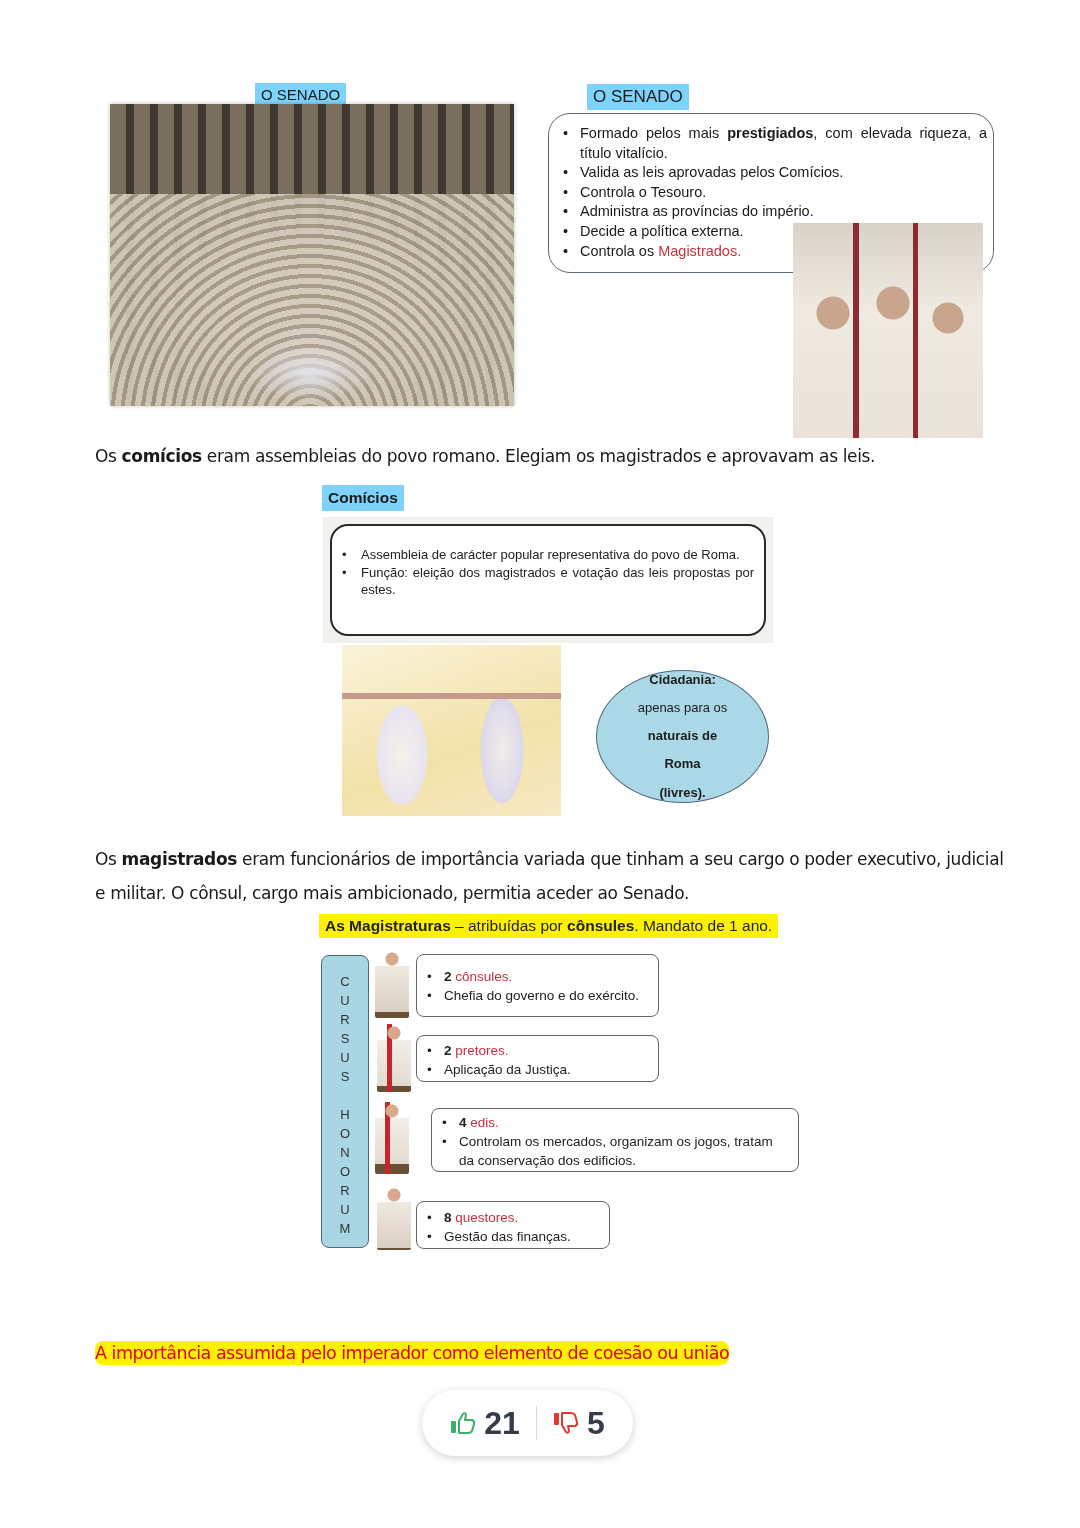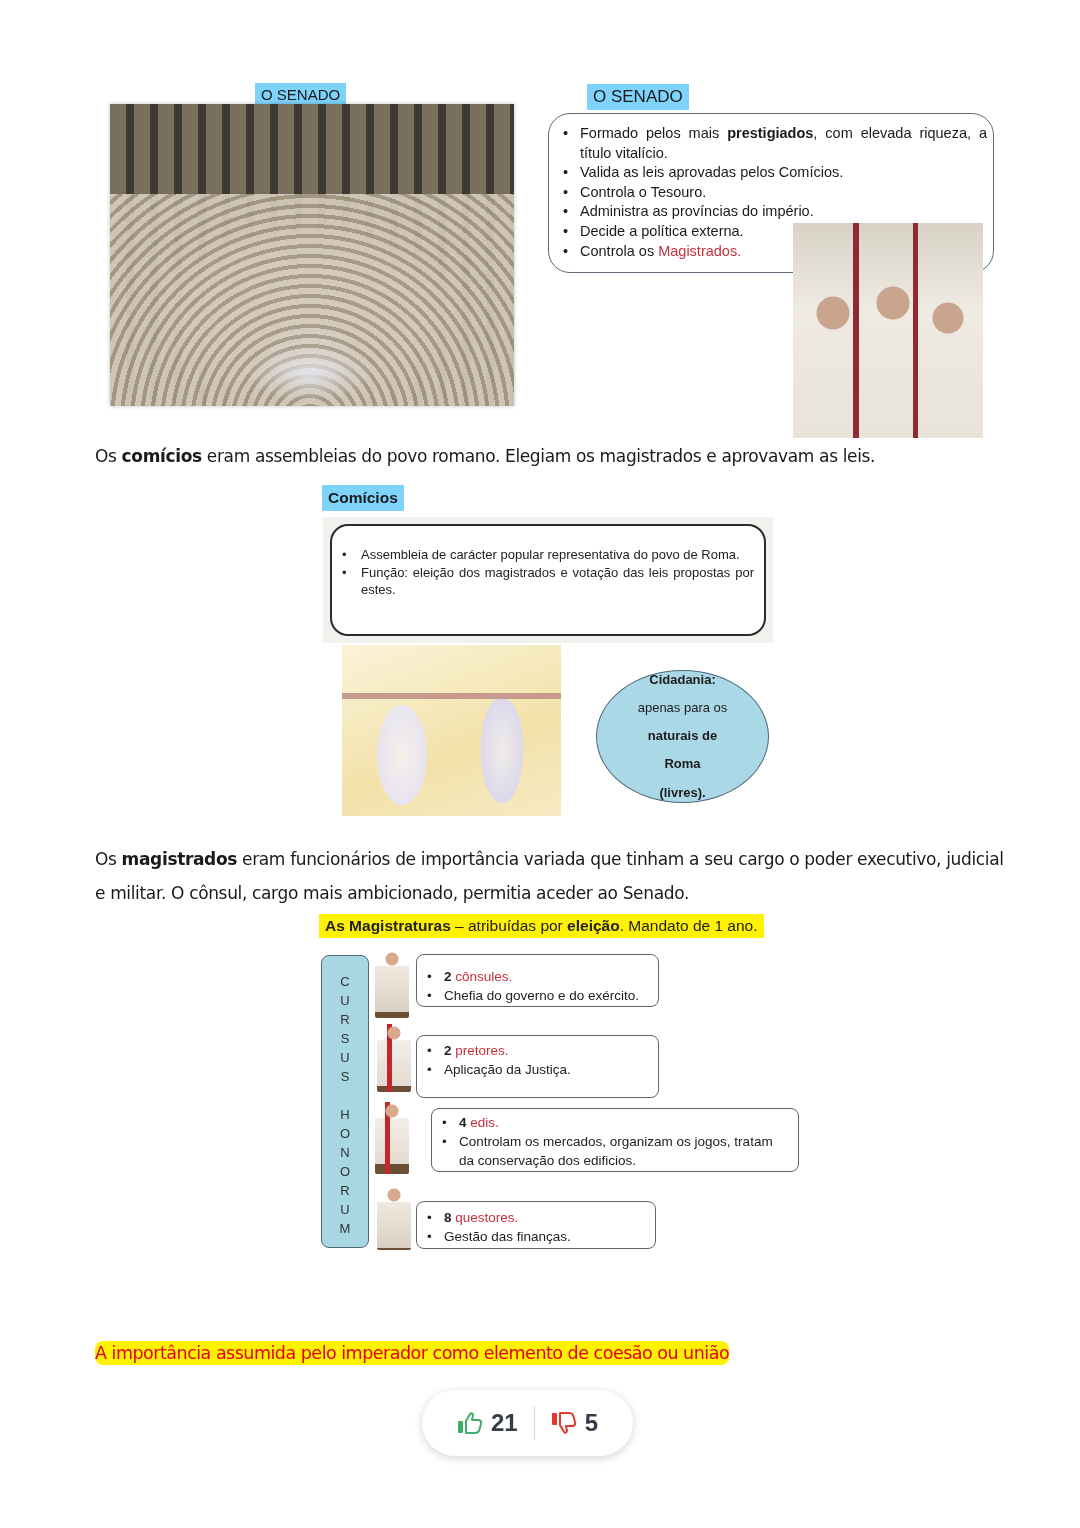--- a/index.html
+++ b/index.html
@@ -99,21 +99,21 @@
   .mag-box li::before { content: "•"; position: absolute; left: 0; }
 
   
   #imperador-heading { left: 95px; top: 1341px; font-size: 17.5px; line-height: 24px; background: #fff200; color: #e2001a; letter-spacing: -0.5px; font-family: "DejaVu Sans", sans-serif; border-radius: 8px; }
 
   
   #vote-pill {
     left: 422px; top: 1390px; width: 211px; height: 66px; border-radius: 33px;
     background: #fff; box-shadow: 0 2px 8px rgba(0,0,0,0.18);
     display: flex; align-items: center; justify-content: center; gap: 0;
-    font-family: "Liberation Sans", sans-serif; font-weight: bold; font-size: 24px; color: #353c48;
+    font-family: "Liberation Sans", sans-serif; font-weight: bold; font-size: 32px; color: #353c48;
   }
   .vote-item { display: flex; align-items: center; gap: 8px; padding: 0 16px; cursor: pointer; }
   .vote-divider { width: 1px; height: 34px; background: #d6d6d6; }
 </style>
 </head>
 <body>
 
 <div class="abs hl" style="left:255px; top:83px; font-size:15px; line-height:22px;">O SENADO</div>
 <div class="abs photo" id="senate-photo">
     <div class="crowd"></div>
@@ -150,21 +150,21 @@
   <b>Roma</b>
   <b>(livres).</b>
 </div>
 
 <div class="abs para" style="left:95px; top:842px; width:930px; line-height:34px;">
   <span>Os </span><b>magistrados</b><span> eram funcionários de importância variada que tinham a seu cargo o poder executivo, judicial</span><br>
   <span>e militar. O cônsul, cargo mais ambicionado, permitia aceder ao Senado.</span>
 </div>
 
 <div class="abs" id="mag-title">
-  <b>As Magistraturas</b><span> – atribuídas por </span><b>eleição</b><span>. Mandato de 1 ano.</span>
+  <b>As Magistraturas</b><span> – atribuídas por </span><b>cônsules</b><span>. Mandato de 1 ano.</span>
 </div>
 
 <div class="abs" id="cursus-col">
   <span>C</span>
   <span>U</span>
   <span>R</span>
   <span>S</span>
   <span>U</span>
   <span>S</span>
   <span style="height:19px;"></span>
@@ -175,39 +175,39 @@
   <span>R</span>
   <span>U</span>
   <span>M</span>
 </div>
 
 <div class="abs figure fig-white" style="left:375px; top:950px;"></div>
 <div class="abs figure fig-red" style="left:377px; top:1024px;"></div>
 <div class="abs figure fig-red" style="left:375px; top:1102px; height:72px;"></div>
 <div class="abs figure fig-white" style="left:377px; top:1186px; height:64px;"></div>
 
-<div class="abs mag-box" style="left:416px; top:954px; width:243px; height:53px; padding:12px 10px 0 10px;">
+<div class="abs mag-box" style="left:416px; top:954px; width:243px; height:63px; padding:12px 10px 0 10px;">
   <ul>
     <li><b>2</b> <span class="red">cônsules.</span></li>
     <li>Chefia do governo e do exército.</li>
   </ul>
 </div>
-<div class="abs mag-box" style="left:416px; top:1035px; width:243px; height:63px; padding:5px 10px 0 10px;">
+<div class="abs mag-box" style="left:416px; top:1035px; width:243px; height:47px; padding:5px 10px 0 10px;">
   <ul>
     <li><b>2</b> <span class="red">pretores.</span></li>
     <li>Aplicação da Justiça.</li>
   </ul>
 </div>
 <div class="abs mag-box" style="left:431px; top:1108px; width:368px; height:64px; padding:4px 10px 0 10px;">
   <ul>
     <li><b>4</b> <span class="red">edis.</span></li>
     <li>Controlam os mercados, organizam os jogos, tratam da conservação dos edificios.</li>
   </ul>
 </div>
-<div class="abs mag-box" style="left:416px; top:1201px; width:240px; height:48px; padding:6px 10px 12px 10px;">
+<div class="abs mag-box" style="left:416px; top:1201px; width:194px; height:48px; padding:6px 10px 12px 10px;">
   <ul>
     <li><b>8</b> <span class="red">questores.</span></li>
     <li>Gestão das finanças.</li>
   </ul>
 </div>
 
 <div class="abs" id="imperador-heading">A importância assumida pelo imperador como elemento de coesão ou união</div>
 
 <div class="abs" id="vote-pill">
   <div class="vote-item">

